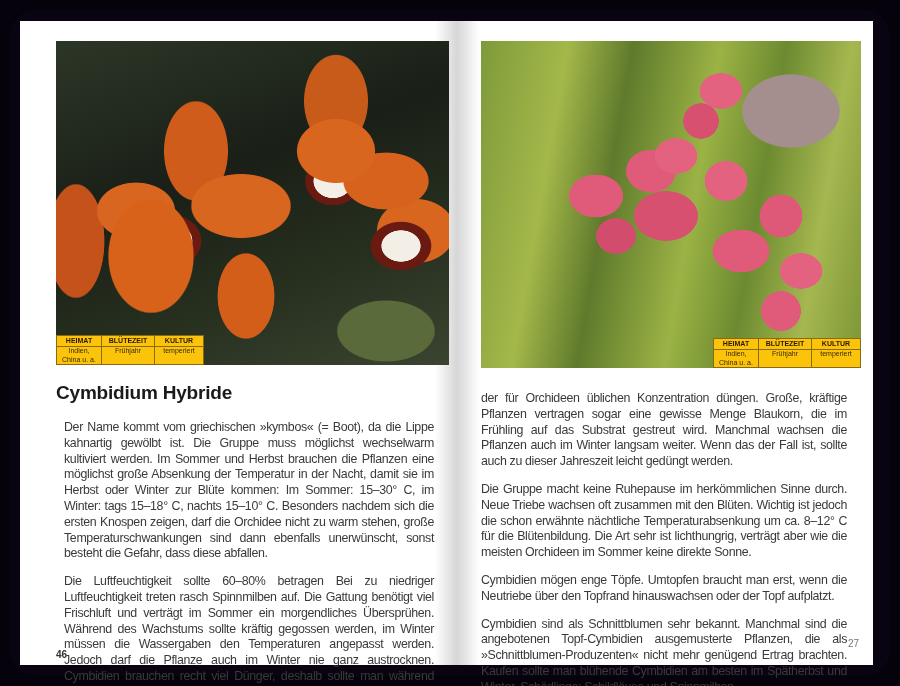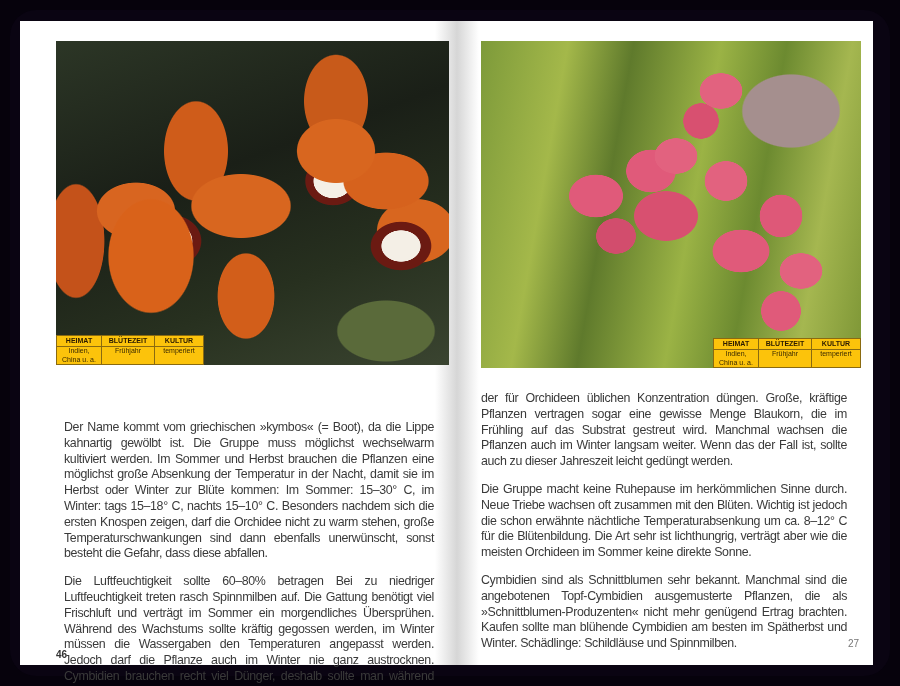--- a/index.html
+++ b/index.html
@@ -79,20 +79,21 @@
         </tr>
         <tr>
           <td>Indien, China u. a.</td>
           <td style="vertical-align:top">Frühjahr</td>
           <td style="vertical-align:top">temperiert</td>
         </tr>
       </tbody>
         </table>
     </div>
 
+    <h1 class="title">Cymbidium Hybride</h1>
 
     <div class="body-text text-left">
       <p>Der Name kommt vom griechischen »kymbos« (= Boot), da die Lippe kahnartig gewölbt ist. Die Gruppe muss möglichst wechselwarm kultiviert werden. Im Sommer und Herbst brauchen die Pflanzen eine möglichst große Absenkung der Temperatur in der Nacht, damit sie im Herbst oder Winter zur Blüte kommen: Im Sommer: 15–30° C, im Winter: tags 15–18° C, nachts 15–10° C. Besonders nachdem sich die ersten Knospen zeigen, darf die Orchidee nicht zu warm stehen, große Temperaturschwankungen sind dann ebenfalls unerwünscht, sonst besteht die Gefahr, dass diese abfallen.</p>
       <p>Die Luftfeuchtigkeit sollte 60–80% betragen Bei zu niedriger Luftfeuchtigkeit treten rasch Spinnmilben auf. Die Gattung benötigt viel Frischluft und verträgt im Sommer ein morgendliches Übersprühen. Während des Wachstums sollte kräftig gegossen werden, im Winter müssen die Wassergaben den Temperaturen angepasst werden. Jedoch darf die Pflanze auch im Winter nie ganz austrocknen. Cymbidien brauchen recht viel Dünger, deshalb sollte man während des Wachstums alle 14 Tage mit</p>
     </div>
 
     <div class="page-num pn-left">46</div>
   </div>
 
   <div class="page page-right">
@@ -111,19 +112,20 @@
           <td style="vertical-align:top">Frühjahr</td>
           <td style="vertical-align:top">temperiert</td>
         </tr>
       </tbody>
         </table>
     </div>
 
     <div class="body-text text-right">
       <p>der für Orchideen üblichen Konzentration düngen. Große, kräftige Pflanzen vertragen sogar eine gewisse Menge Blaukorn, die im Frühling auf das Substrat gestreut wird. Manchmal wachsen die Pflanzen auch im Winter langsam weiter. Wenn das der Fall ist, sollte auch zu dieser Jahreszeit leicht gedüngt werden.</p>
       <p>Die Gruppe macht keine Ruhepause im herkömmlichen Sinne durch. Neue Triebe wachsen oft zusammen mit den Blüten. Wichtig ist jedoch die schon erwähnte nächtliche Temperaturabsenkung um ca. 8–12° C für die Blütenbildung. Die Art sehr ist lichthungrig, verträgt aber wie die meisten Orchideen im Sommer keine direkte Sonne.</p>
+      <p>Cymbidien mögen enge Töpfe. Umtopfen braucht man erst, wenn die Neutriebe über den Topfrand hinauswachsen oder der Topf aufplatzt.</p>
       <p>Cymbidien sind als Schnittblumen sehr bekannt. Manchmal sind die angebotenen Topf-Cymbidien ausgemusterte Pflanzen, die als »Schnittblumen-Produzenten« nicht mehr genügend Ertrag brachten. Kaufen sollte man blühende Cymbidien am besten im Spätherbst und Winter. Schädlinge: Schildläuse und Spinnmilben.</p>
     </div>
 
     <div class="page-num pn-right">27</div>
   </div>
 
 </div>
 
 </body></html>

